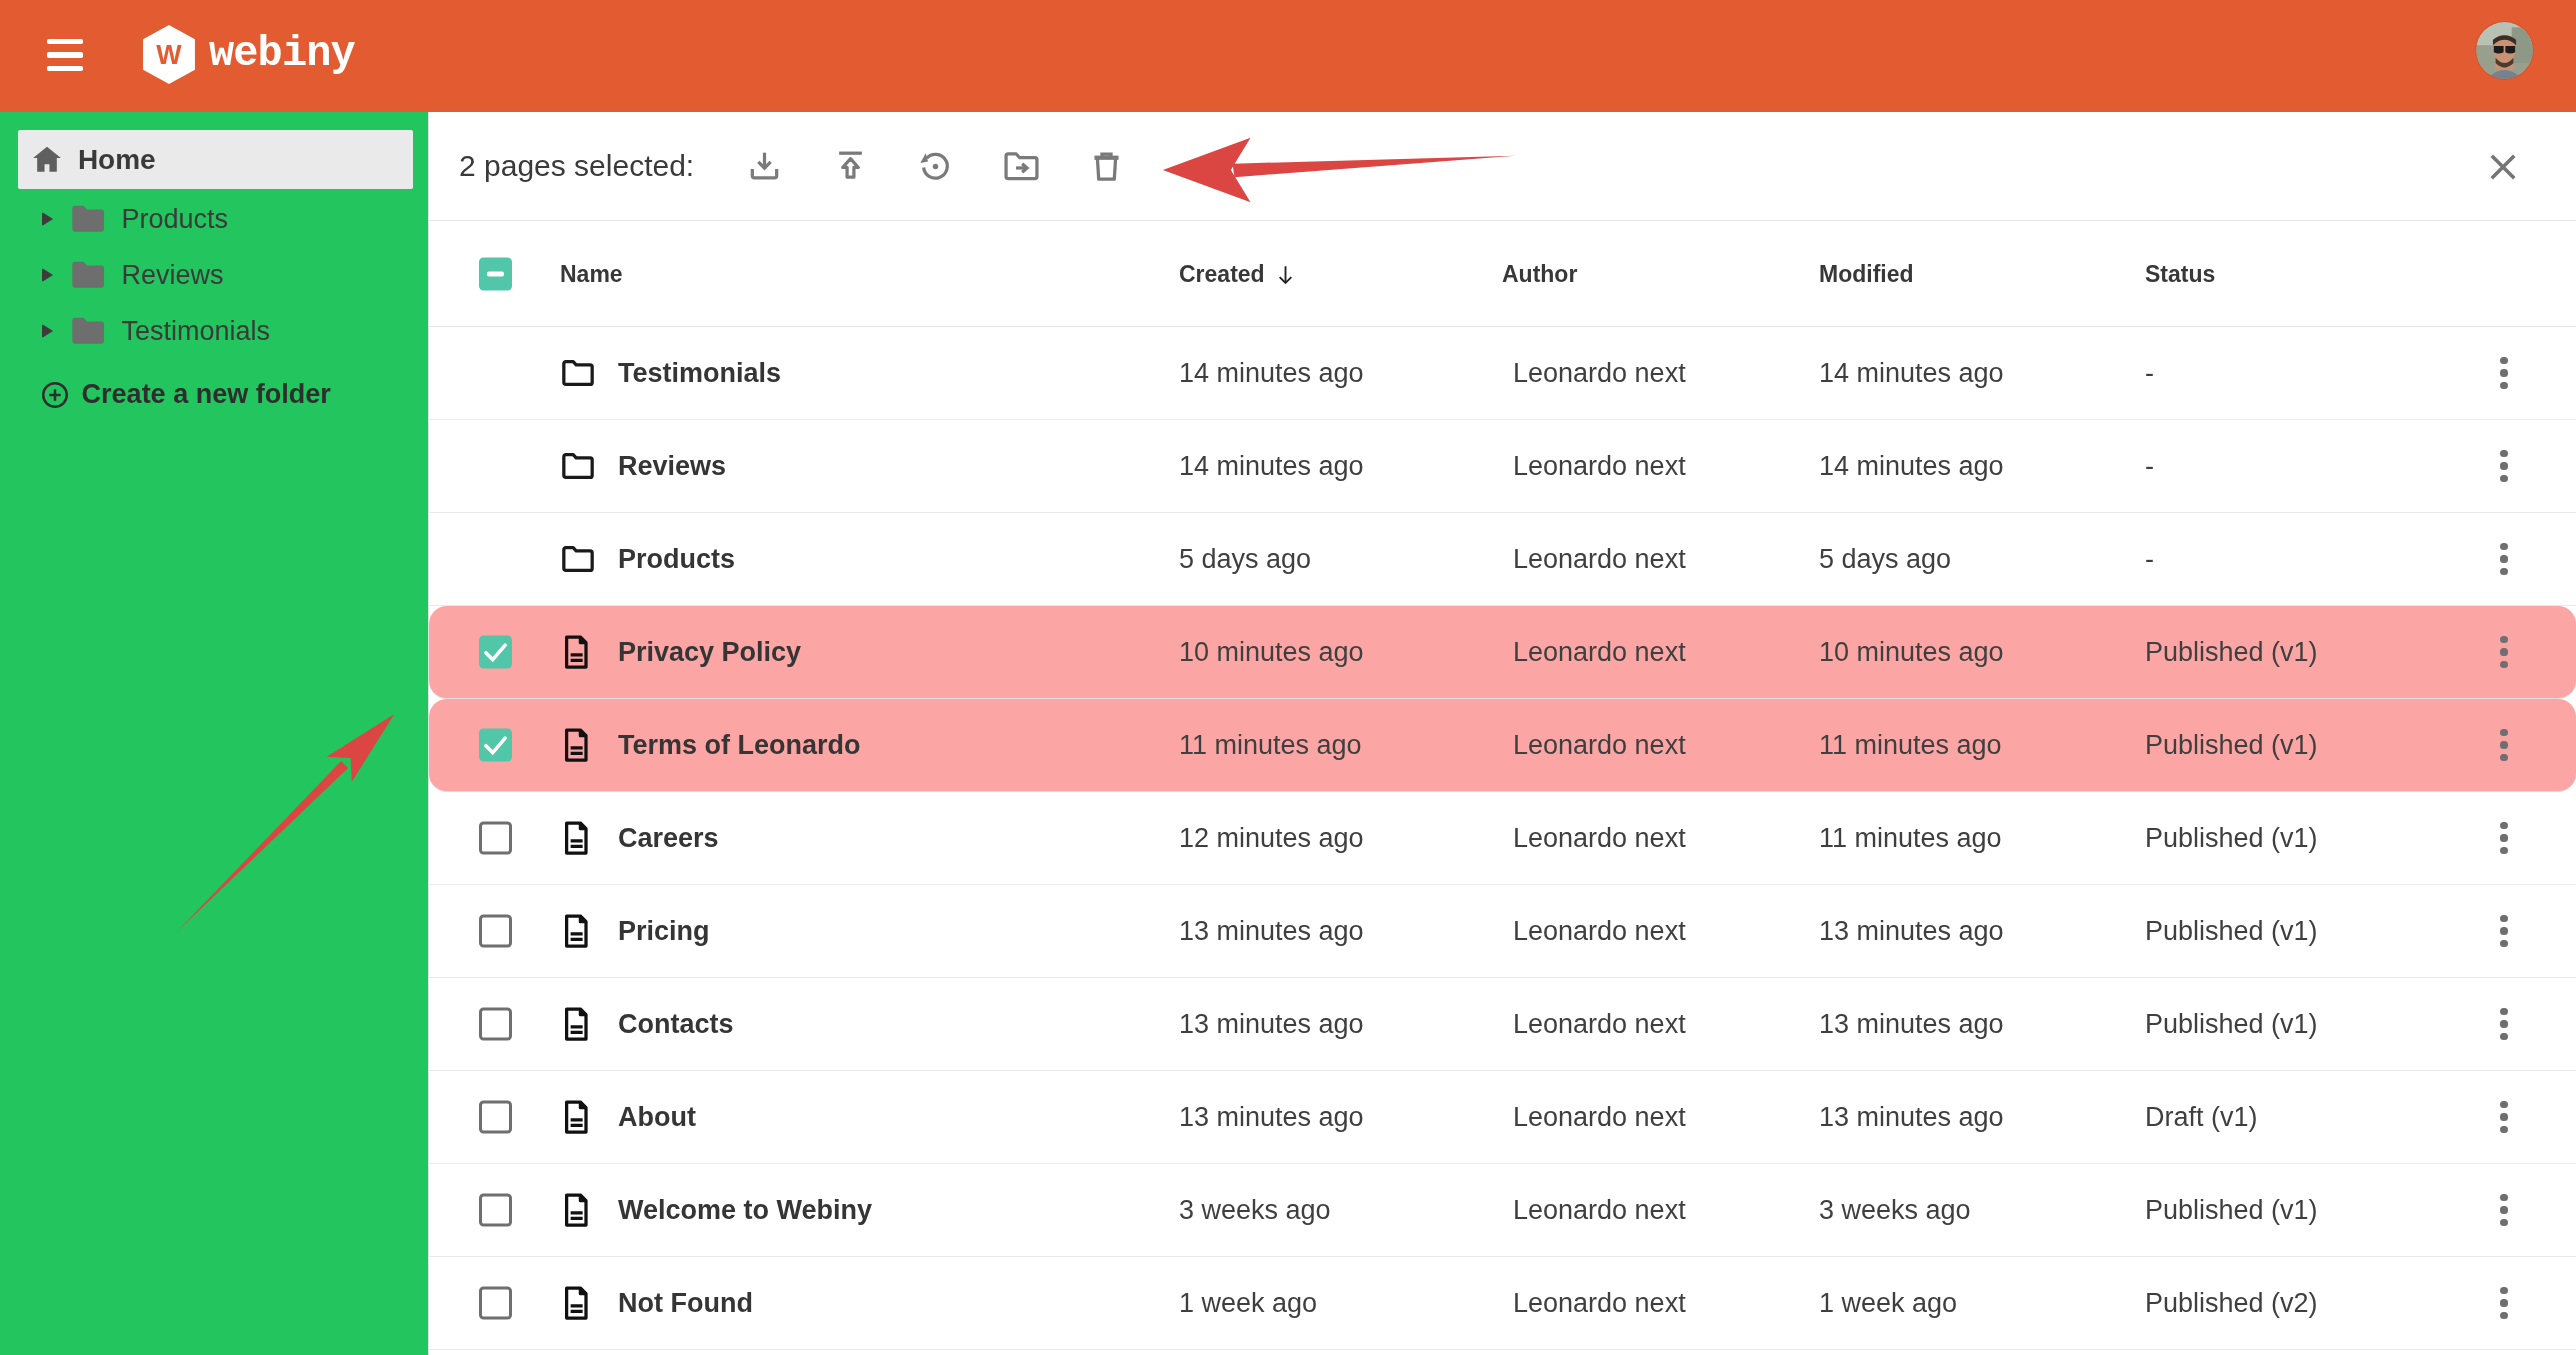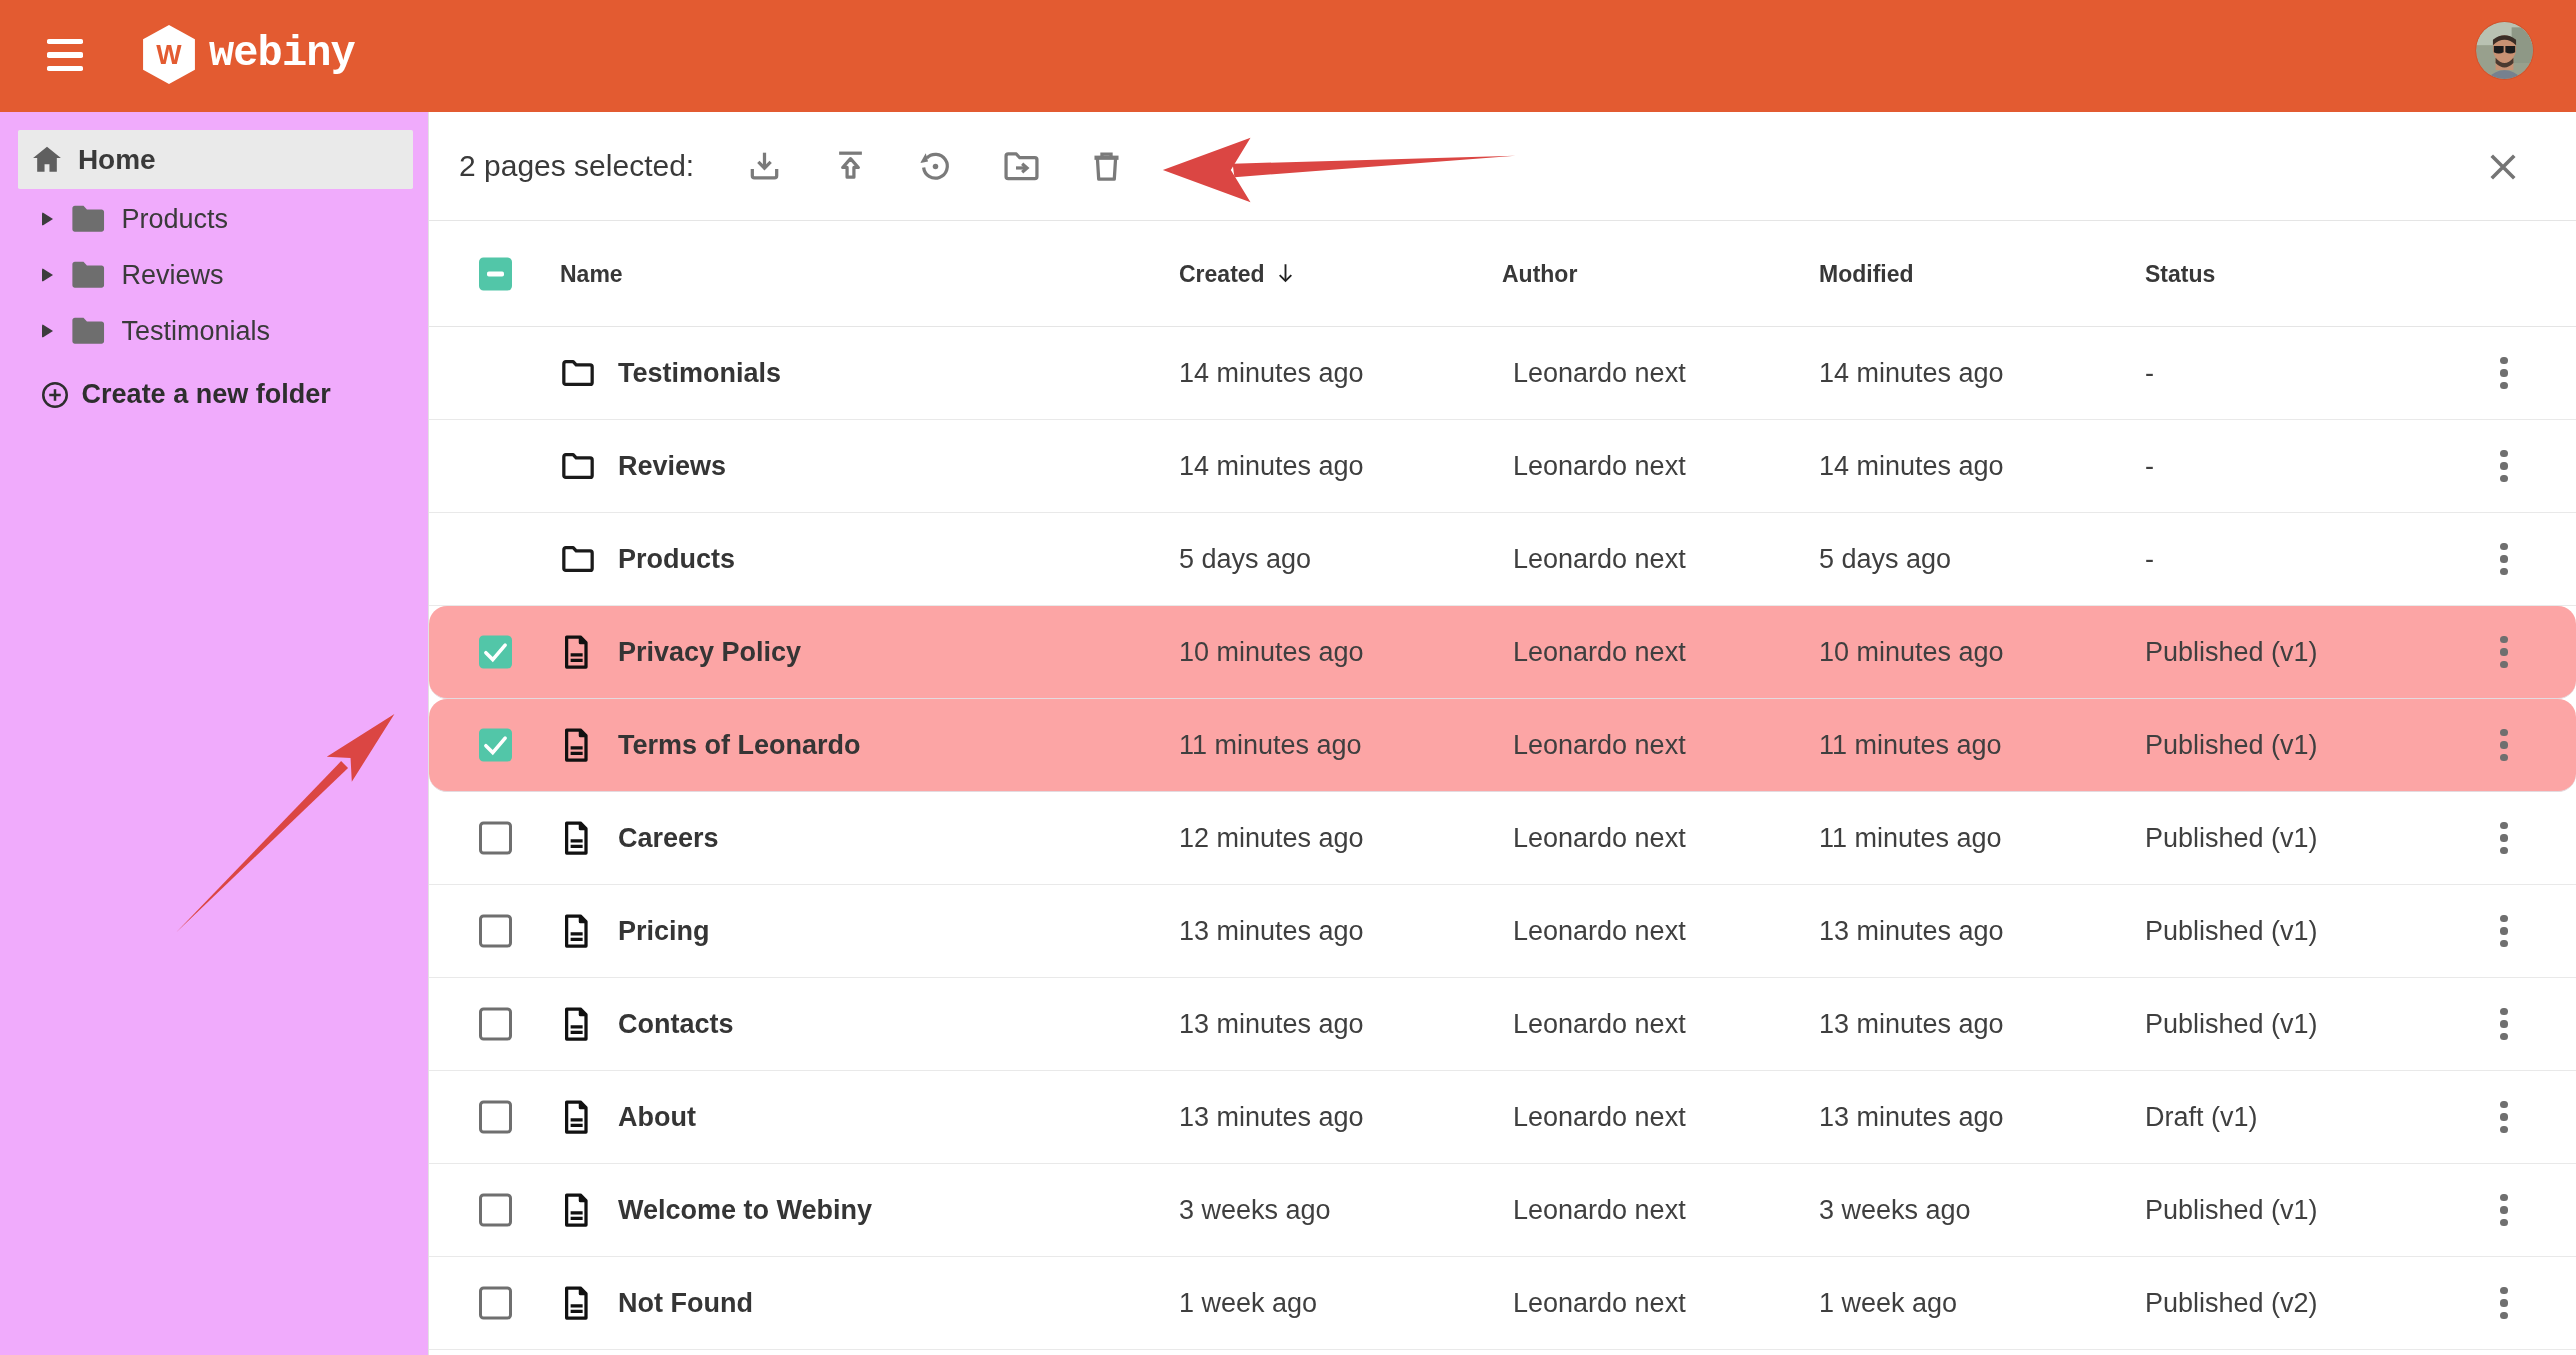--- a/index.html
+++ b/index.html
@@ -21,21 +21,21 @@
   .brand-wordmark {
     position:absolute; left:209px; top:50%; transform:translateY(-54%);
     color:#ffffff; font-size:42px; font-weight:bold; letter-spacing:-0.9px;font-family:Liberation Mono, monospace;
   }
   .avatar { position:absolute; left:2476px; top:22.4px; width:57px; height:57px;
     border-radius:50%; overflow:hidden; cursor:pointer; box-shadow:0 0 0 0.9px rgba(0,0,0,.08); }
 
   
   .sidebar {
     position:absolute; left:0; top:112px; width:429px; height:1244px;
-    background:#f0abfc; border-right:1.8px solid #E2E2E2;
+    background:#22c55e; border-right:1.8px solid #E2E2E2;
   }
   .home-item {
     position:absolute; left:18px; top:18px; width:395px; height:59px;
     background:#EAEAEA; border-radius:1.8px; display:flex; align-items:center;
     padding-left:11.6px; cursor:pointer;
   }
   .home-item .label { font-size:28px; font-weight:bold; margin-left:14.3px; color:#3a3a3a; }
   .tree { position:absolute; left:0; top:79px; width:100%; }
   .tree-item { height:56px; display:flex; align-items:center; padding-left:42px; cursor:pointer; }
   .caret { width:0; height:0; border-left:11.6px solid #3c3c3c;
@@ -58,21 +58,21 @@
   .tool-btn { position:absolute; top:35px; width:39px; height:39px; border:none;
     background:transparent; cursor:pointer; padding:0; }
   .tool-btn svg { width:39px; height:39px; display:block; }
   .close-btn { position:absolute; left:2055px; top:37px; width:38px; height:38px;
     border:none; background:transparent; cursor:pointer; padding:0; }
 
   
   .table-header { position:relative; height:106px; border-bottom:1.8px solid #E5E5E5; }
   .hcell { position:absolute; top:50%; transform:translateY(-50%);
     font-size:23px; font-weight:bold; color:#383838; white-space:nowrap; }
-  .hcell.sortable { display:flex; align-items:flex-start; cursor:pointer; }
+  .hcell.sortable { display:flex; align-items:flex-end; cursor:pointer; }
   .hcell .sort-arrow { margin-left:9px; }
 
   
   .row { position:relative; height:93px; border-bottom:1.8px solid #E9E9E9; background:#fff; cursor:pointer; }
   .row.selected { background:#fca5a5; border-bottom-color:#E4DADF;border-radius:18px; }
   .cb { position:absolute; left:50px; top:50%; transform:translateY(-50%);
     width:33px; height:33px; border:3.6px solid #6F6F6F; border-radius:4.5px; background:#fff; cursor:pointer; }
   .cb svg { display:none; }
   .cb.checked { border:none; background:#52C6A8; }
   .cb.checked svg { display:block; width:33px; height:33px; }

